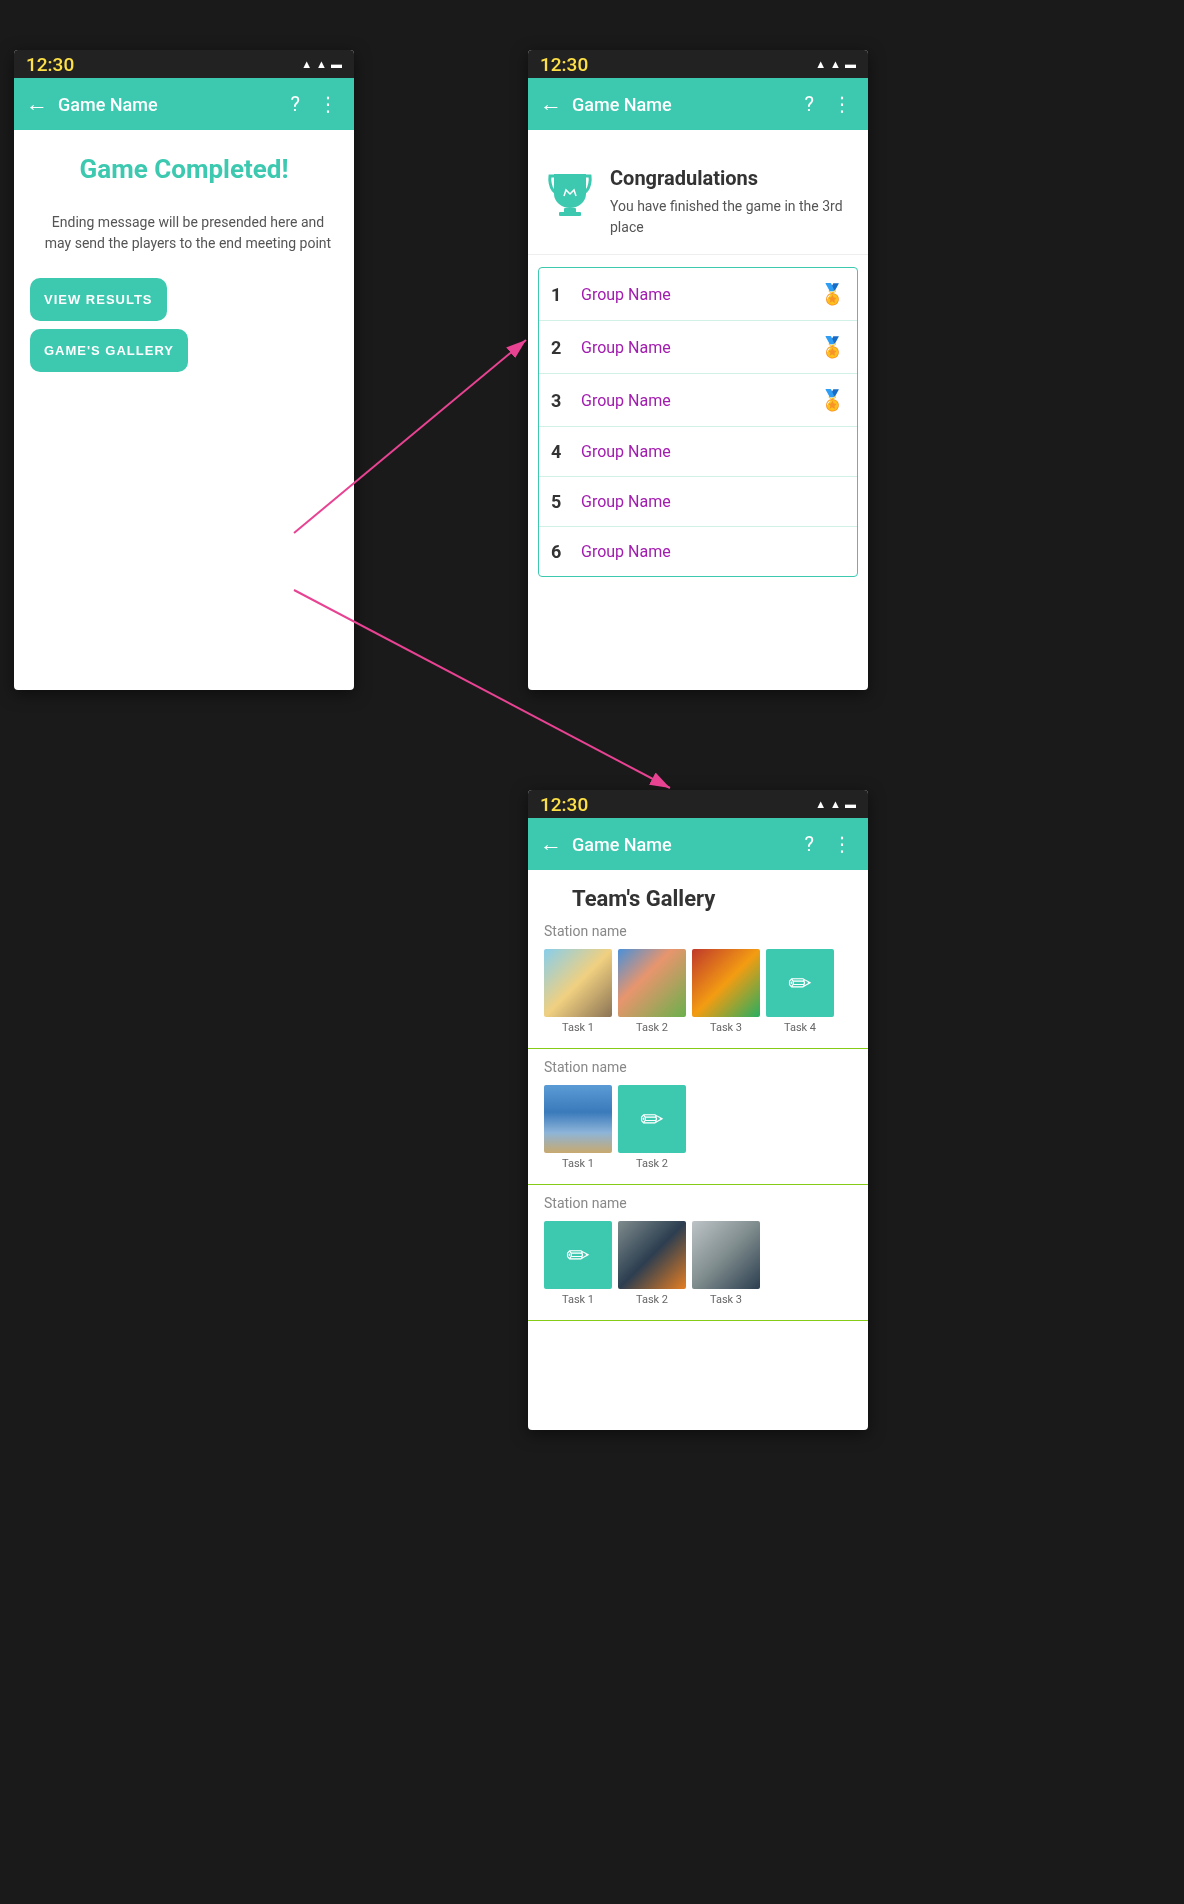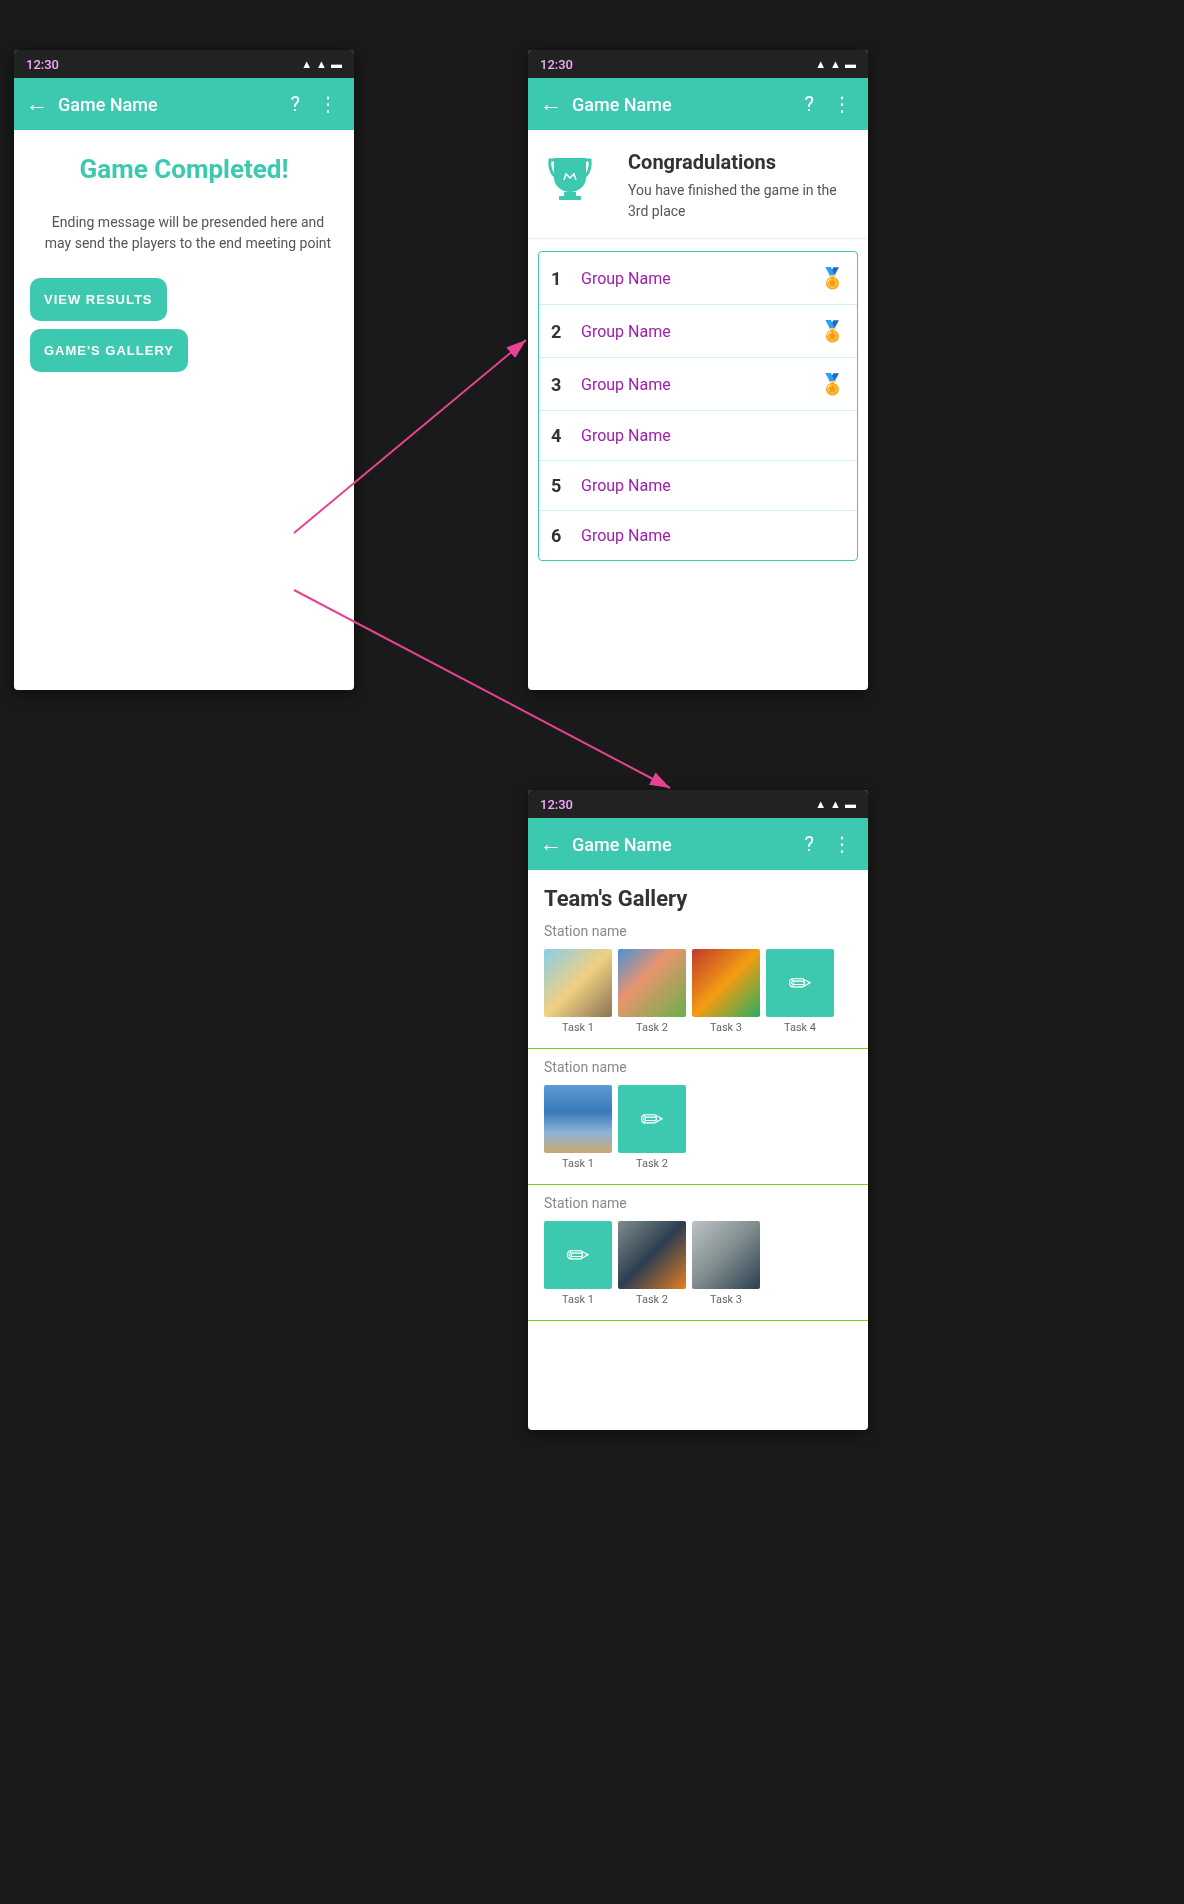--- a/index.html
+++ b/index.html
@@ -54,22 +54,22 @@
     
     .status-bar {
       background: #222;
       height: 28px;
       display: flex;
       align-items: center;
       justify-content: space-between;
       padding: 0 12px;
     }
     .status-time {
-      color: #f0abfc;
-      font-size: 13px;
+      color: #fde047;
+      font-size: 19px;
       font-weight: 500;
     }
     .status-icons {
       display: flex;
       align-items: center;
       gap: 4px;
     }
     .status-icons span {
       color: #fff;
       font-size: 11px;
@@ -164,22 +164,22 @@
       left: 0;
       width: 1184px;
       height: 1904px;
       pointer-events: none;
     }
 
     
     .congrats-section {
       display: flex;
       align-items: flex-start;
-      padding: 20px 16px 16px;
-      gap: 30px;
+      padding: 36px 16px 16px;
+      gap: 12px;
       border-bottom: 1px solid #eee;
     }
     .trophy-icon {
       font-size: 48px;
       color: #3cc9b0;
       min-width: 54px;
     }
     .congrats-text h2 {
       font-size: 20px;
       font-weight: 700;
@@ -227,20 +227,21 @@
     .medal-gold { color: #f5c518; }
     .medal-silver { color: #aaa; }
     .medal-bronze { color: #cd7f32; }
 
     
     .gallery-title {
       font-size: 22px;
       font-weight: 700;
       color: #333;
       padding: 16px 16px 4px;
+      margin-left: 28px;
     }
     .station-label {
       font-size: 14px;
       color: #888;
       padding: 8px 16px 4px;
     }
     .gallery-grid {
       display: flex;
       gap: 6px;
       padding: 6px 16px 10px;

